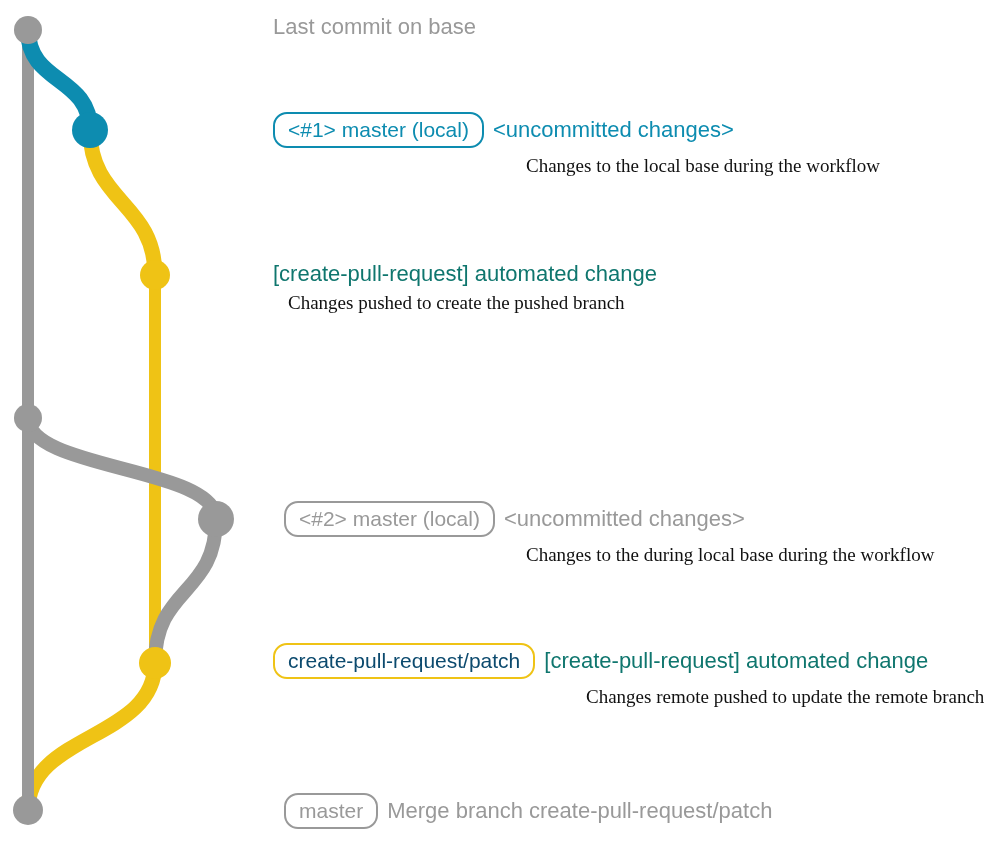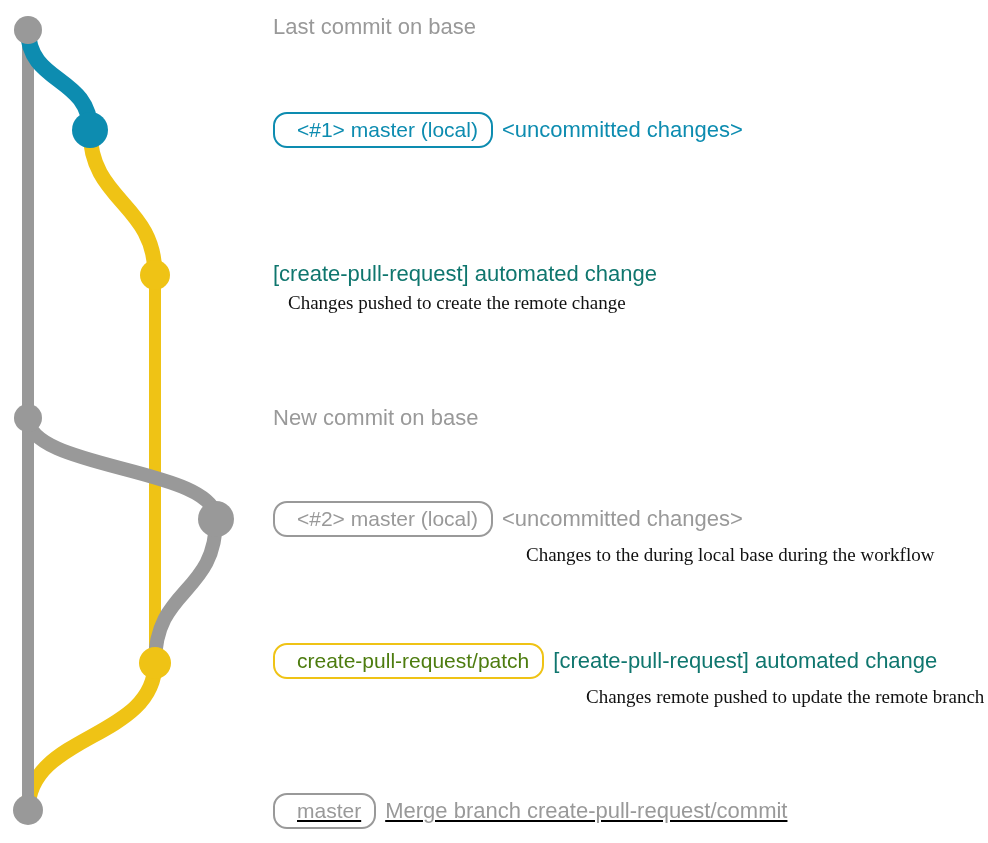--- a/index.html
+++ b/index.html
@@ -35,30 +35,30 @@
   .row-headline {
     display: flex;
     align-items: center;
     gap: 9px;
     white-space: nowrap;
   }
   .ref-pill {
     display: inline-block;
     border: 2px solid #999999;
     border-radius: 14px;
-    padding: 5px 13px 6px 22px;
+    padding: 5px 13px 6px 13px;
     font-size: 21px;
     line-height: 1;
     color: #999999;
     font-family: "Liberation Sans", sans-serif;
     background: #ffffff;
   }
   .ref-pill.blue   { border-color: #0d8cb0; color: #0d8cb0; }
-  .ref-pill.yellow { border-color: #efc315; color: #4d7c0f; }
-  .ref-pill.gray   { border-color: #999999; color: #999999; }
+  .ref-pill.yellow { border-color: #efc315; color: #0c4a6e; }
+  .ref-pill.gray   { border-color: #999999; color: #999999; margin-left: 11px; }
 
   .subject {
     font-size: 22px;
     line-height: 1;
     font-family: "Liberation Sans", sans-serif;
     white-space: nowrap;
   }
   .subject.blue   { color: #0d8cb0; }
   .subject.yellow { color: #0f766e; }
   .subject.gray   { color: #999999; }
@@ -107,51 +107,47 @@
     <div class="row-headline">
       <span class="subject gray">Last commit on base</span>
     </div>
   </div>
 
   <div class="commit-row" style="top:112px;">
     <div class="row-headline">
       <span class="ref-pill blue">&lt;#1&gt; master (local)</span>
       <span class="subject blue">&lt;uncommitted changes&gt;</span>
     </div>
+    <div class="row-note" style="margin-left:253px;">Changes to the local base during the workflow</div>
   </div>
 
   <div class="commit-row" style="top:263px;">
     <div class="row-headline">
       <span class="subject yellow">[create-pull-request] automated change</span>
     </div>
-    <div class="row-note" style="margin-left:15px;">Changes pushed to create the remote change</div>
+    <div class="row-note" style="margin-left:15px;">Changes pushed to create the pushed branch</div>
   </div>
 
-  <div class="commit-row" style="top:407px;">
-    <div class="row-headline">
-      <span class="subject gray">New commit on base</span>
-    </div>
-  </div>
 
   <div class="commit-row" style="top:501px;">
     <div class="row-headline">
       <span class="ref-pill gray">&lt;#2&gt; master (local)</span>
       <span class="subject gray">&lt;uncommitted changes&gt;</span>
     </div>
     <div class="row-note" style="margin-left:253px;">Changes to the during local base during the workflow</div>
   </div>
 
   <div class="commit-row" style="top:643px;">
     <div class="row-headline">
       <span class="ref-pill yellow">create-pull-request/patch</span>
       <span class="subject yellow">[create-pull-request] automated change</span>
     </div>
     <div class="row-note" style="margin-left:313px;">Changes remote pushed to update the remote branch</div>
   </div>
 
-  <div class="commit-row" style="top:793px;text-decoration:underline;">
+  <div class="commit-row" style="top:793px;">
     <div class="row-headline">
       <span class="ref-pill gray">master</span>
-      <span class="subject gray">Merge branch create-pull-request/commit</span>
+      <span class="subject gray">Merge branch create-pull-request/patch</span>
     </div>
   </div>
 
 </div>
 
 </body></html>

